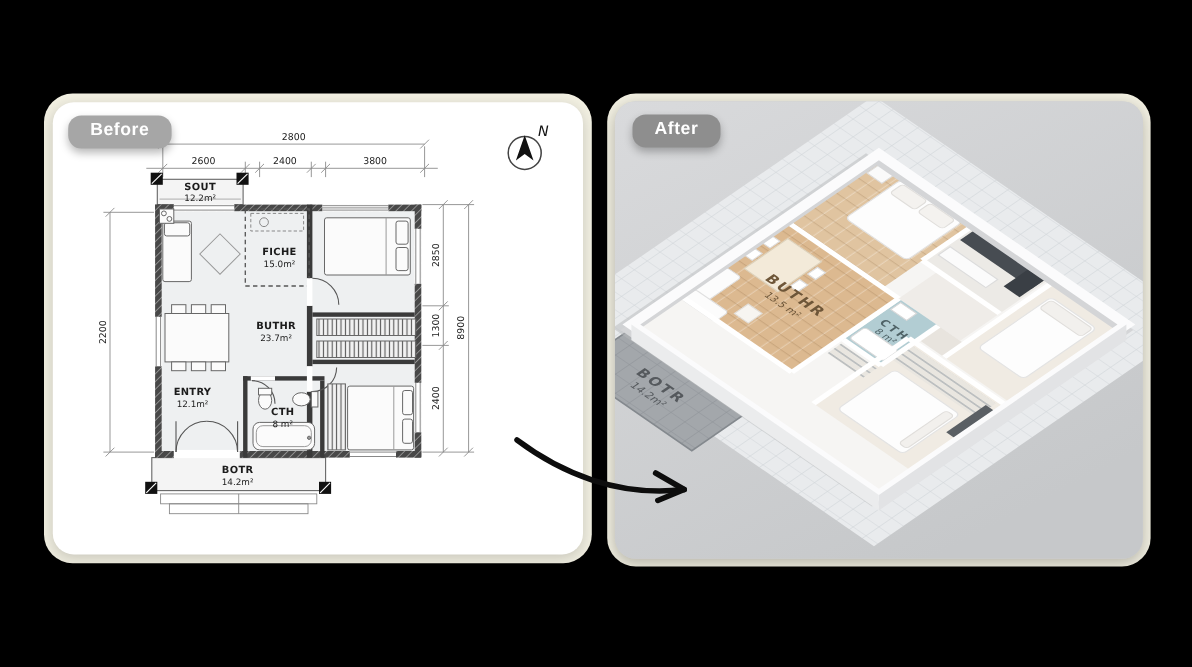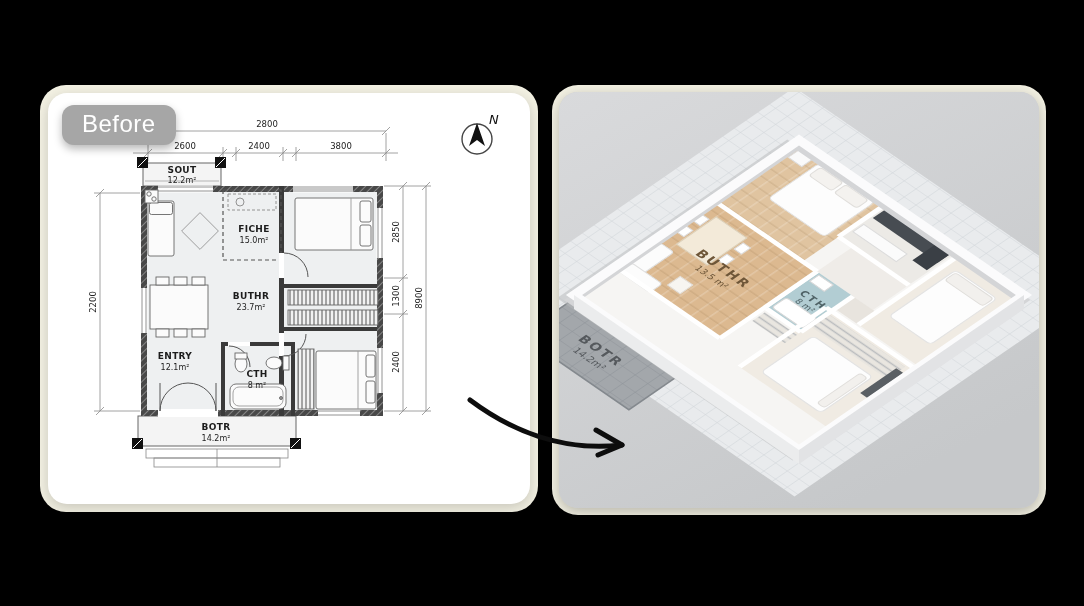--- a/index.html
+++ b/index.html
@@ -7,21 +7,21 @@
     width:1084px;height:606px;position:relative;overflow:hidden;
     background:#000;font-family:"Liberation Sans",sans-serif;
   }
   .card-wrap{position:absolute;background:#f3f1e3;border-radius:26px;}
   .card{position:absolute;border-radius:19px;overflow:hidden;}
   #before-wrap{left:40px;top:85px;width:498px;height:427px;}
   #before-card{left:8px;top:8px;width:482px;height:411px;background:#fff;box-shadow:0 4px 14px rgba(0,0,0,.18);}
   #after-wrap{left:552px;top:85px;width:494px;height:430px;}
   #after-card{left:7px;top:7px;width:480px;height:416px;background:#cfd0d2;box-shadow:0 4px 14px rgba(0,0,0,.25);}
   .badge{
-    position:absolute;z-index:4;color:#fff;font-weight:normal;font-size:24px;
+    position:absolute;z-index:4;color:#fff;font-weight:bold;font-size:16px;
     padding:5px 20px 7px;border-radius:12px;letter-spacing:.5px;
     box-shadow:0 4px 8px rgba(0,0,0,.28);
   }
   #before-badge{left:14px;top:12px;background:#a6a6a6;}
   #after-badge{left:16px;top:12px;background:#8e8e8e;}
   #arrow-overlay{position:absolute;left:450px;top:388px;width:200px;height:88px;z-index:6;pointer-events:none;}
   svg{display:block;}
   text{font-family:"DejaVu Sans","Liberation Sans",sans-serif;}
   .dim{font-size:8.5px;fill:#222;}
   .room-name{font-size:9px;fill:#1c1c1c;font-weight:bold;letter-spacing:.3px;}
@@ -352,19 +352,20 @@
           <text class="iso-name" x="60" y="284" font-size="12" fill="#55595d">BOTR</text>
           <text x="60" y="296" font-size="9" fill="#55595d">14.2m²</text>
         </g>
       </g>
 
       <g>
         <polygon points="465,203 240,358 240,372 465,217" fill="#e2e3e5"></polygon>
         <polygon points="240,358 15,203 15,217 240,372" fill="#ebeced"></polygon>
       </g>
     </svg>
+    <div class="badge" id="after-badge">After</div>
   </div>
 </div>
 
 <svg id="arrow-overlay" viewBox="0 0 200 88">
   <path d="M20,12 C60,42 112,64 172,57" fill="none" stroke="#0d0d0d" stroke-width="5" stroke-linecap="round"></path>
   <path d="M172,57 L146,42 M172,57 L148,67" fill="none" stroke="#0d0d0d" stroke-width="5" stroke-linecap="round"></path>
 </svg>
 
 </body></html>

